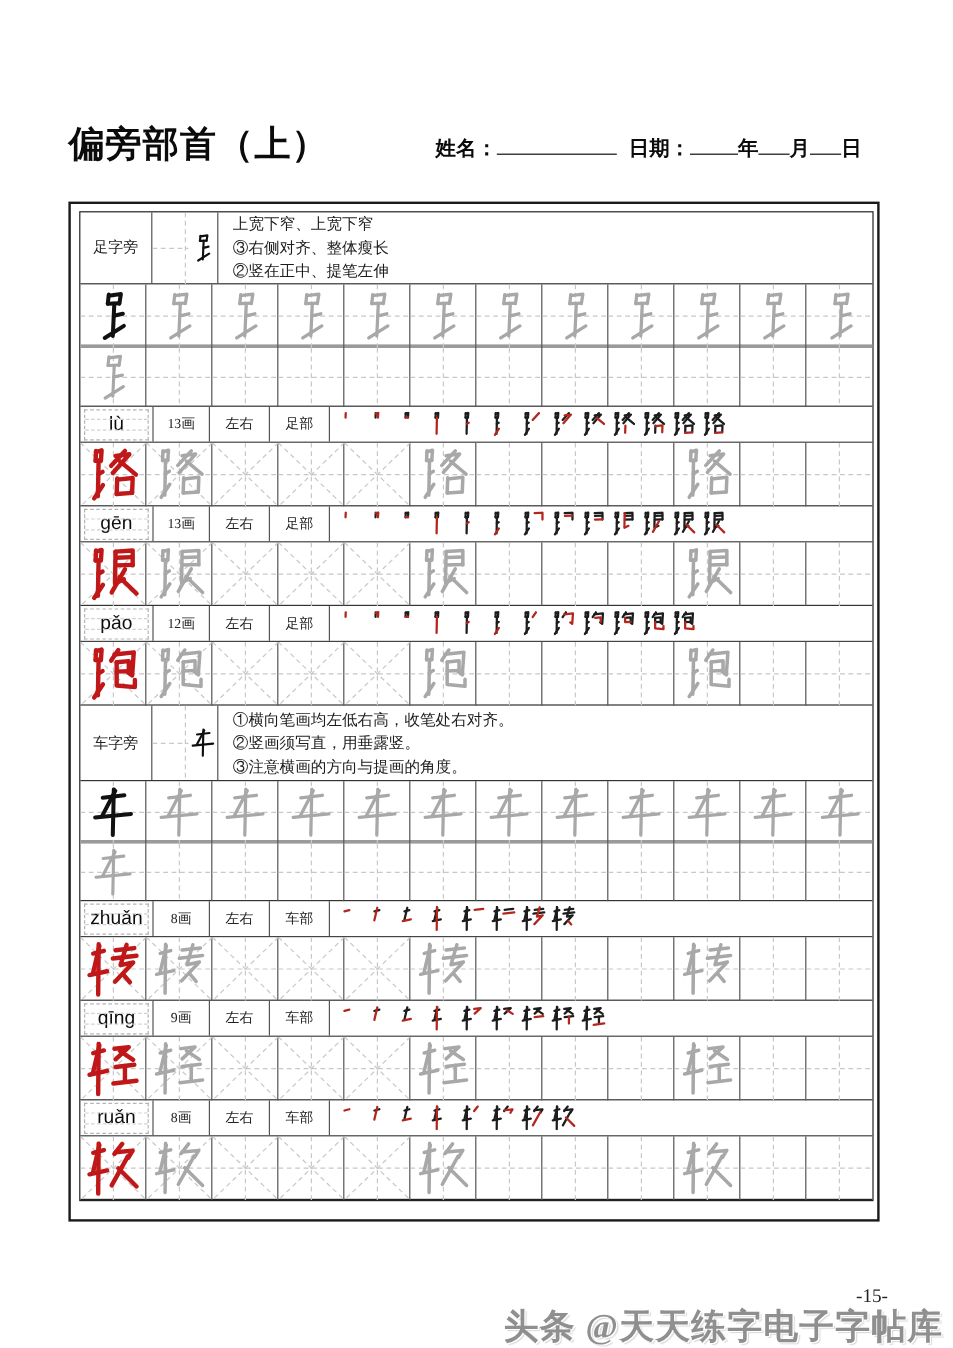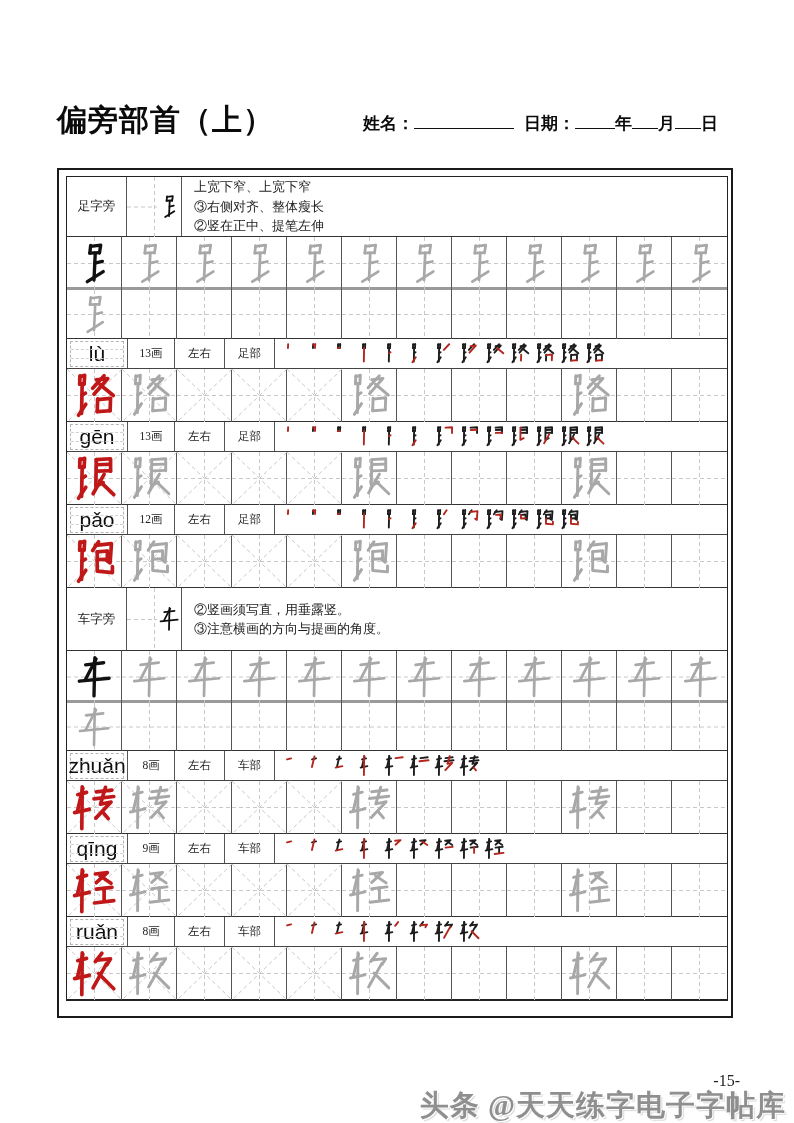--- a/index.html
+++ b/index.html
@@ -34,21 +34,21 @@
            display:flex;align-items:center;justify-content:center;}
   .sh-tips{flex:1;padding:5px 6px 5px 12px;font-size:13px;line-height:1.5;
            font-family:"Liberation Serif",serif;color:#1c1c1c;display:flex;
            flex-direction:column;justify-content:center;}
   
   .irow-cell{box-sizing:border-box;border-right:1px solid #555;display:flex;
              align-items:center;justify-content:center;font-size:11.5px;
              font-family:"Liberation Serif",serif;color:#222;}
   .pybox{position:relative;width:52px;height:24px;border:1px dashed #b5b5b5;
          display:flex;align-items:center;justify-content:center;
-         font-family:"Liberation Sans",sans-serif;font-size:21px;color:#0d0d0d;}
+         font-family:"Liberation Sans",sans-serif;font-size:16px;color:#0d0d0d;}
   .pybox::before,.pybox::after{content:"";position:absolute;left:0;right:0;border-top:1px dashed #d2d2d2;}
   .pybox::before{top:7px;} .pybox::after{bottom:7px;}
   .strokearea{flex:1;display:flex;align-items:center;padding-left:9px;gap:4px;overflow:hidden;}
   
   .score{position:absolute;right:59px;top:1036px;font-size:21px;font-weight:700;
          font-family:"Liberation Serif",serif;color:#0b0b0b;}
   .stars{font-size:25px;letter-spacing:7px;font-weight:400;vertical-align:-2px;}
   .pageno{position:absolute;right:54px;top:1072px;font-size:16px;
           font-family:"Liberation Serif",serif;color:#222;}
   .watermark{position:absolute;right:8px;top:1086px;font-size:29px;font-weight:700;
@@ -1127,20 +1127,21 @@
               <line x1="27.5" y1="0" x2="27.5" y2="63" stroke-dasharray="4 3" stroke="#c8c8c8" stroke-width="1"></line>
             </svg>
             <svg class="glyph" viewBox="0 0 100 100" width="44" height="44" fill="none" stroke-width="7.5" stroke-linecap="round" stroke-linejoin="round">
               <polyline points="30,21 73,16" stroke="#0f0f0f"></polyline>
               <polyline points="55,7 29,57" stroke="#0f0f0f"></polyline>
               <polyline points="15,60 86,53" stroke="#0f0f0f"></polyline>
               <polyline points="52,4 50,95" stroke="#0f0f0f"></polyline>
             </svg>
           </div>
           <div class="sh-tips">
+            <span>①横向笔画均左低右高，收笔处右对齐。</span>
             <span>②竖画须写直，用垂露竖。</span>
             <span>③注意横画的方向与提画的角度。</span>
           </div>
         </div>
         <div class="row heavy" style="height:52px">
           <div class="cell" style="height:52px">
             <svg class="grid" width="55" height="52">
               <line x1="0" y1="26" x2="55" y2="26" stroke-dasharray="4 3" stroke="#c8c8c8" stroke-width="1"></line>
               <line x1="27.5" y1="0" x2="27.5" y2="52" stroke-dasharray="4 3" stroke="#c8c8c8" stroke-width="1"></line>
             </svg>

